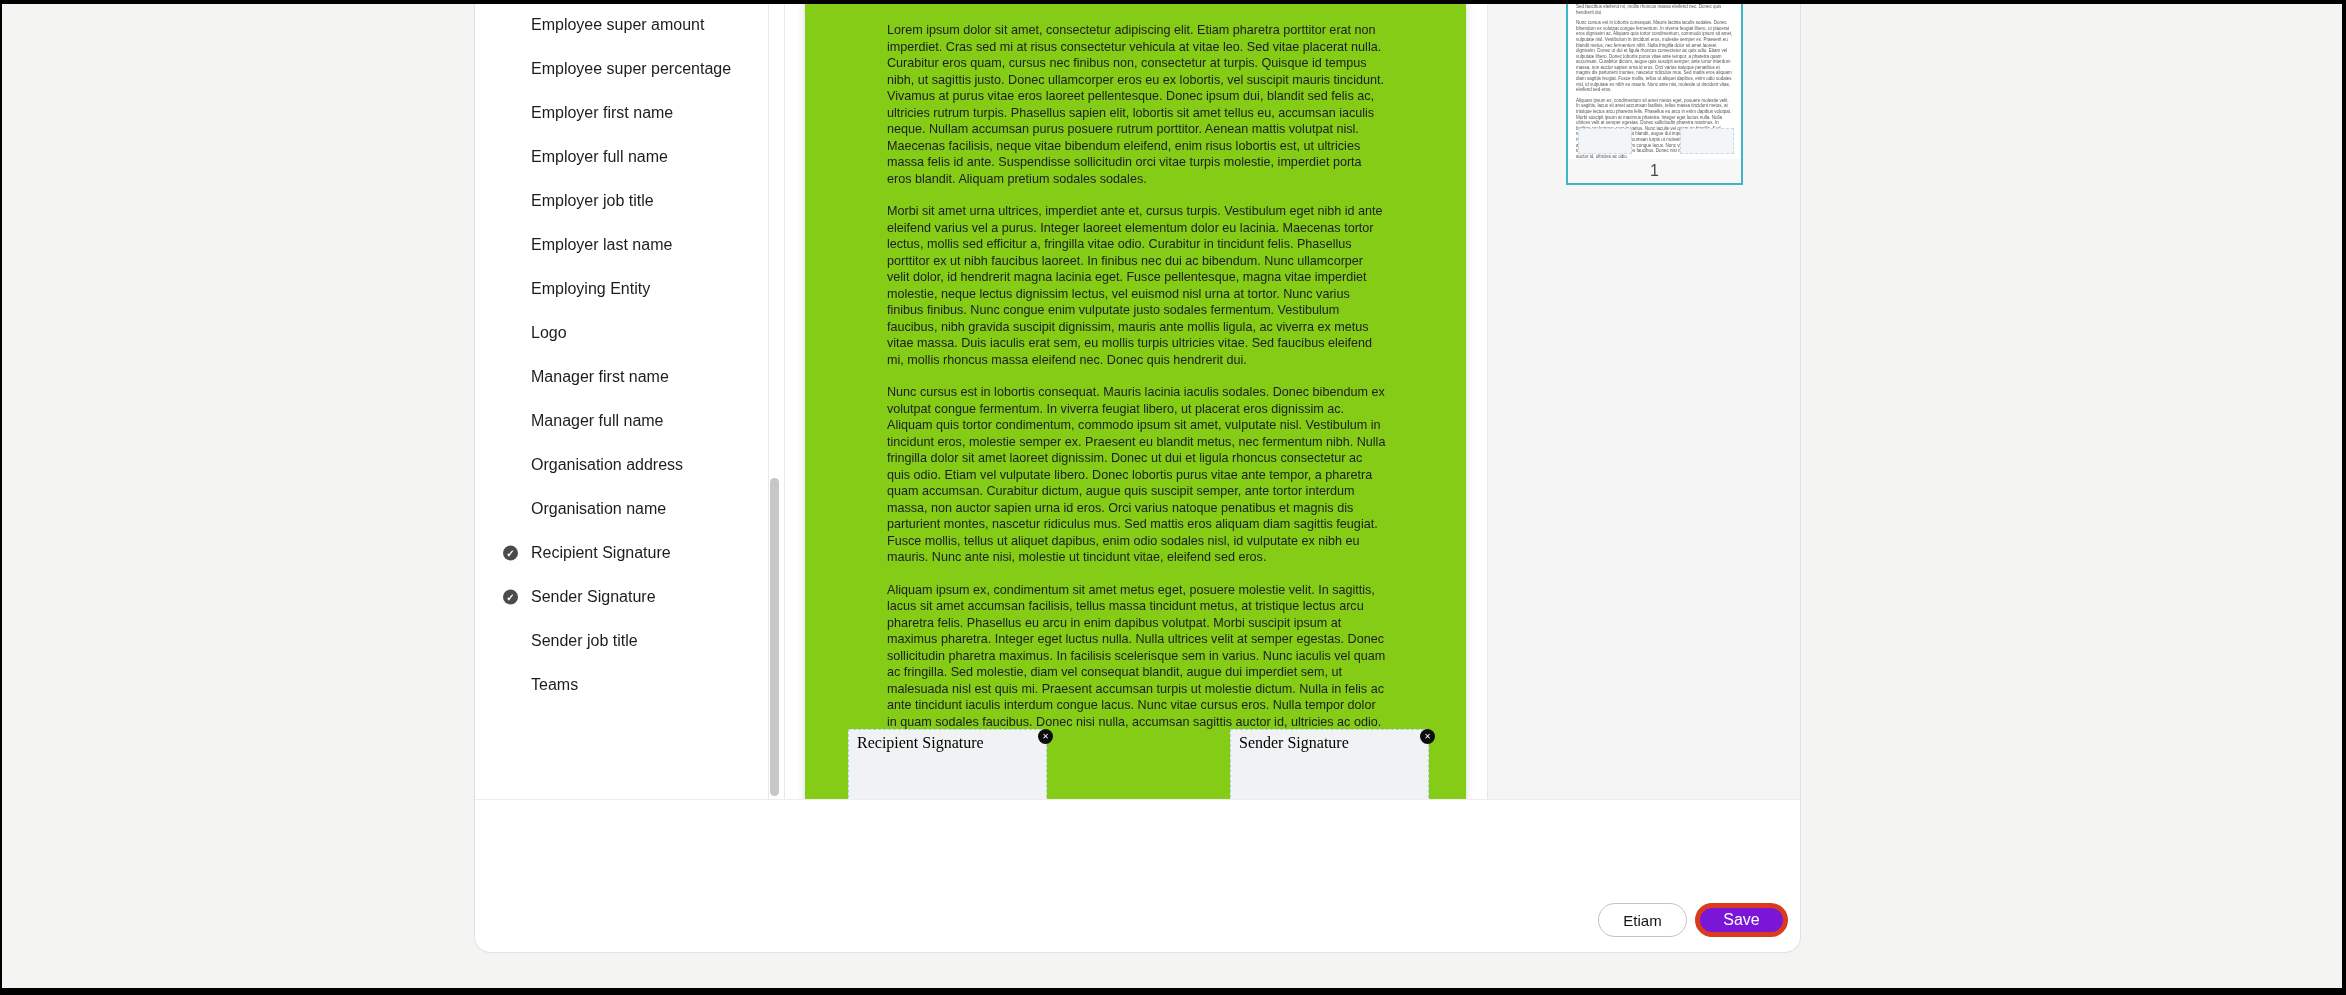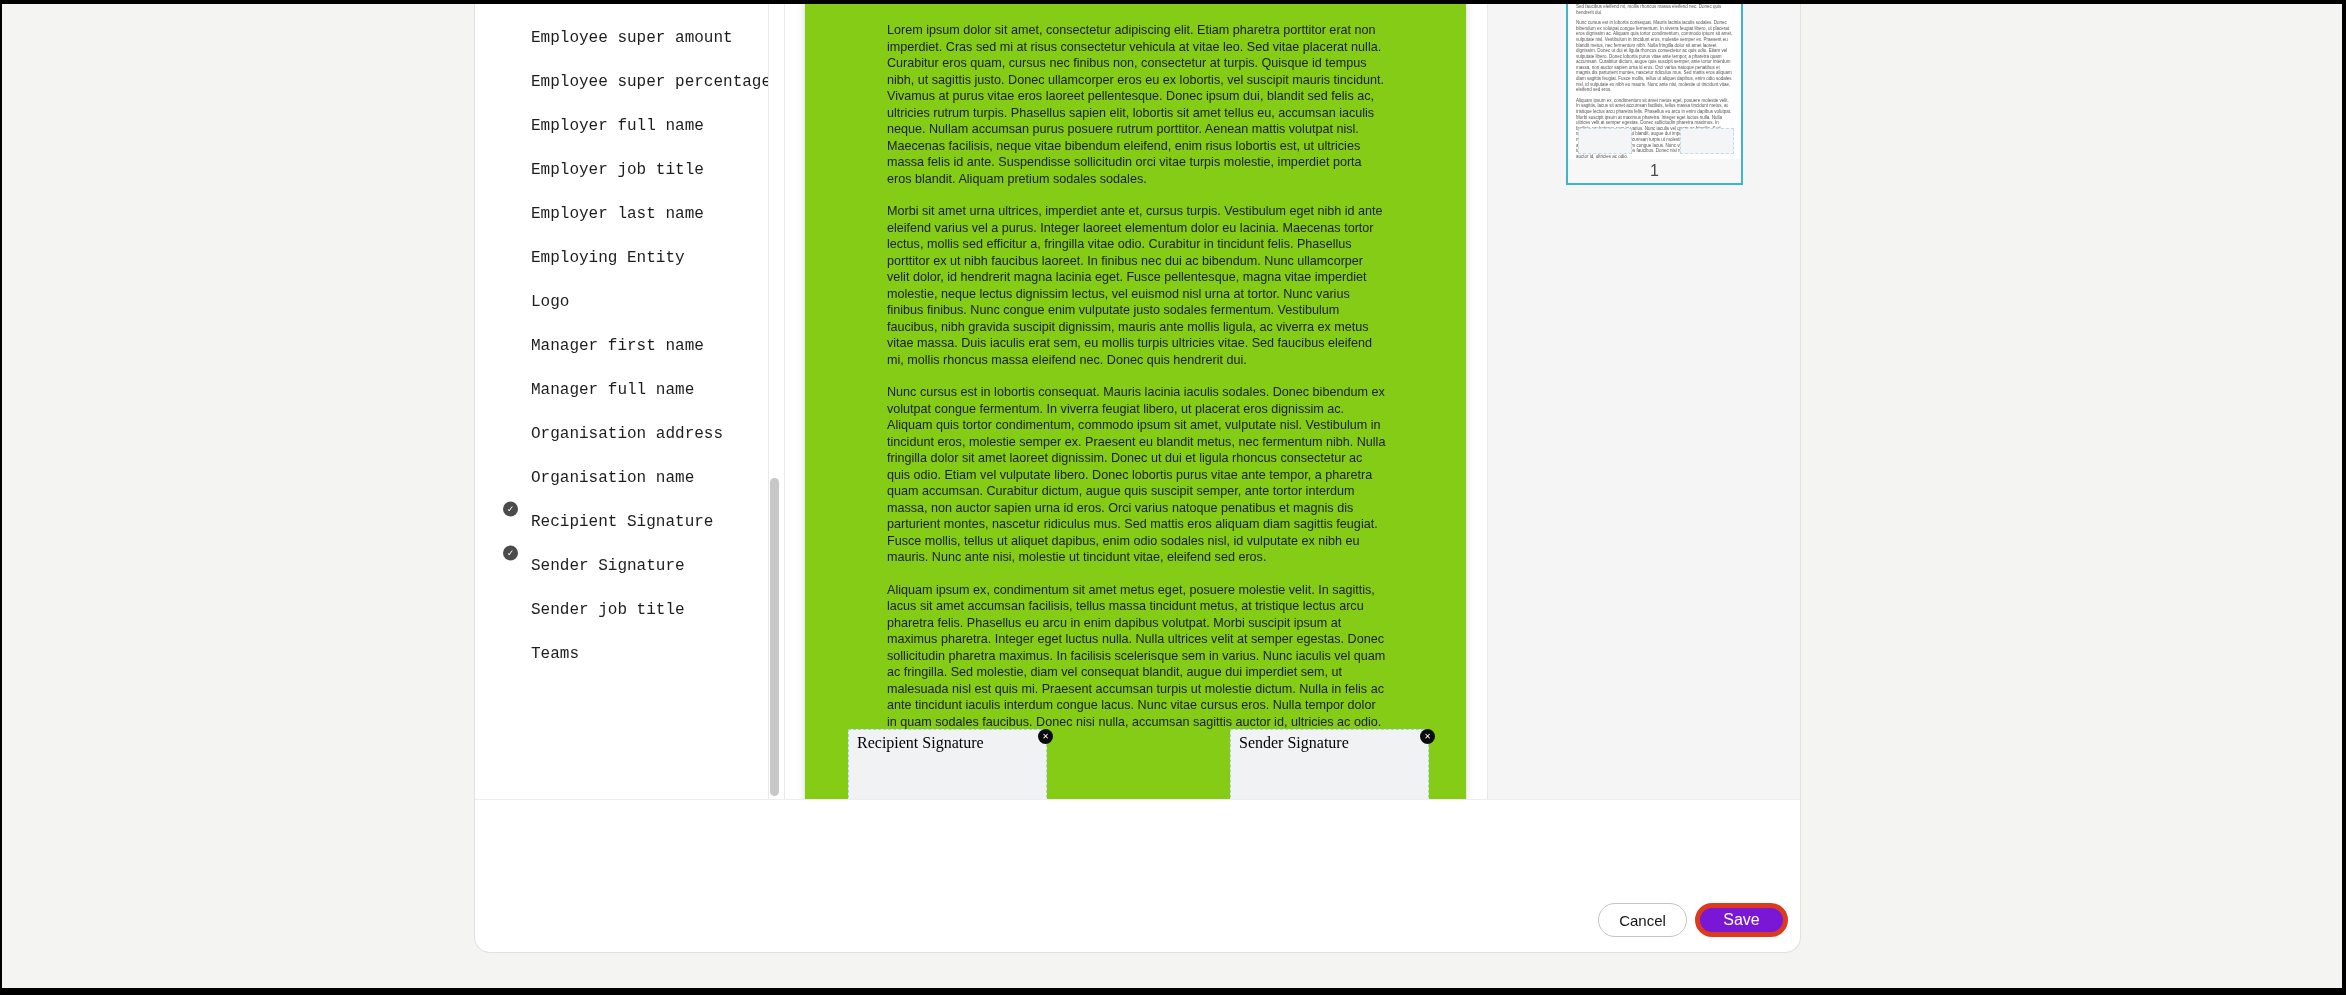--- a/index.html
+++ b/index.html
@@ -19,22 +19,22 @@
          box-sizing:border-box;border:1px solid #e1e1e1;border-top:none;
          border-radius:0 0 16px 16px;}
   .content-row{position:absolute;left:0;top:0;width:1325px;height:800px;
                border-bottom:1px solid #ededed;box-sizing:border-box;overflow:hidden;}
 
   
   .fields-col{position:absolute;left:0;top:0;width:310px;height:800px;background:#fff;overflow:hidden;}
   .fields-divider-inner{position:absolute;left:293px;top:0;width:1px;height:800px;background:#e9e9e9;}
   .fields-divider-outer{position:absolute;left:309px;top:0;width:1px;height:800px;background:#e9e9e9;}
   .field-list{position:absolute;left:0;top:3px;width:294px;}
-  .field-item{height:44px;display:flex;align-items:flex-end;padding-left:56px;box-sizing:border-box;
-              font-size:16px;color:#1d1d1f;white-space:nowrap;overflow:hidden;position:relative;cursor:pointer;font-family:Liberation Mono, monospace;}
+  .field-item{height:44px;display:flex;align-items:center;padding-left:56px;box-sizing:border-box;
+              font-size:16px;color:#1d1d1f;white-space:nowrap;overflow:hidden;position:relative;cursor:pointer;}
   .check-icon{position:absolute;left:28px;top:50%;transform:translateY(-50%);
               width:15px;height:15px;border-radius:50%;background:#4b4b4b;color:#fff;
               font-size:10px;line-height:15px;text-align:center;font-weight:bold;}
   .scroll-thumb{position:absolute;left:295px;top:478px;width:9px;height:318px;
                 border-radius:5px;background:#c7c7c7;}
 
   
   .preview-col{position:absolute;left:310px;top:0;width:702px;height:800px;background:#fff;}
   .doc-page{position:absolute;left:20px;top:0;width:661px;height:867px;background:#84cc16;
             box-shadow:0 1px 8px rgba(0,0,0,.14),0 0 1px rgba(0,0,0,.12);}
@@ -88,20 +88,24 @@
             <div class="field-item">
 
               <span>Employee super amount</span>
             </div>
 
             <div class="field-item">
 
               <span>Employee super percentage</span>
             </div>
 
+            <div class="field-item">
+
+              <span>Employer first name</span>
+            </div>
 
             <div class="field-item">
 
               <span>Employer full name</span>
             </div>
 
             <div class="field-item">
 
               <span>Employer job title</span>
             </div>
@@ -198,21 +202,21 @@
             <div class="tp">Aliquam ipsum ex, condimentum sit amet metus eget, posuere molestie velit. In sagittis, lacus sit amet accumsan facilisis, tellus massa tincidunt metus, at tristique lectus arcu pharetra felis. Phasellus eu arcu in enim dapibus volutpat. Morbi suscipit ipsum at maximus pharetra. Integer eget luctus nulla. Nulla ultrices velit at semper egestas. Donec sollicitudin pharetra maximus. In facilisis scelerisque sem in varius. Nunc iaculis vel quam ac fringilla. Sed molestie, diam vel consequat blandit, augue dui imperdiet sem, ut malesuada nisl est quis mi. Praesent accumsan turpis ut molestie dictum. Nulla in felis ac ante tincidunt iaculis interdum congue lacus. Nunc vitae cursus eros. Nulla tempor dolor in quam sodales faucibus. Donec nisi nulla, accumsan sagittis auctor id, ultricies ac odio.</div>
           </div>
           <div class="thumb-sig s1"></div>
           <div class="thumb-sig s2"></div>
           <div class="thumb-footer">1</div>
         </div>
       </div>
 
     </div>
 
-    <button class="btn-cancel">Cancel</button>
+    <button class="btn-cancel">Etiam</button>
     <button class="btn-save">Save</button>
   </div>
 
   <div class="frame frame-top"></div>
   <div class="frame frame-left"></div>
   <div class="frame frame-right"></div>
   <div class="frame frame-bottom"></div>
 </div>
 
 </body></html>

